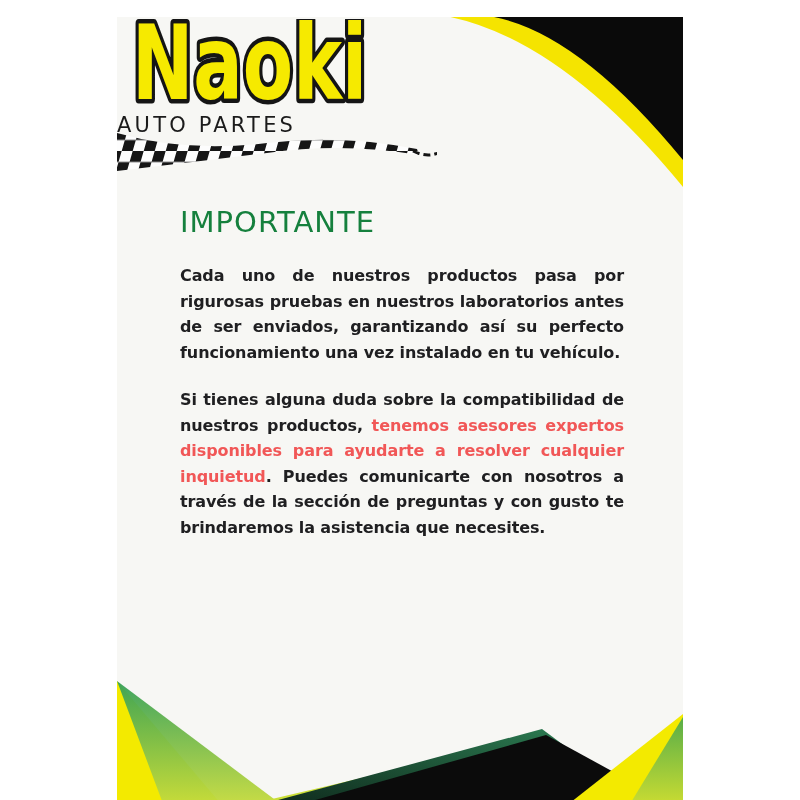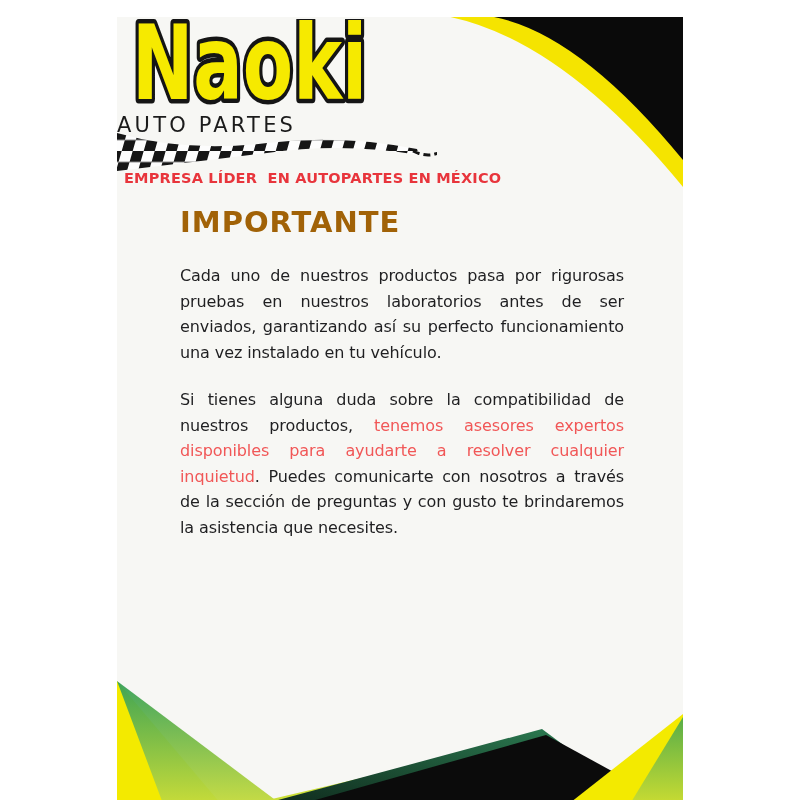--- a/index.html
+++ b/index.html
@@ -12,23 +12,23 @@
   .logo-svg{position:absolute;left:10px;top:2px;width:250px;height:96px;}
   .logo-svg text{font-family:"DejaVu Sans","Liberation Sans",sans-serif;font-weight:bold;}
 
   .brand-subtitle{position:absolute;left:0px;top:96px;font-size:21px;font-weight:normal;
                   letter-spacing:3.2px;color:#1b1b1b;white-space:nowrap;}
   .flag-svg{position:absolute;left:0px;top:112px;width:320px;height:48px;}
   .brand-tagline{position:absolute;left:7px;top:153px;font-size:14.5px;font-weight:bold;
                  color:#e8353c;white-space:pre;letter-spacing:0.2px;}
 
   .main-text{position:absolute;left:63px;top:188px;width:444px;}
-  .page-heading{margin:0 0 24px 0;font-size:29px;font-weight:bold;letter-spacing:1px;
-                color:#a16207;}
-  .para{margin:0 0 22px 0;font-size:16px;font-weight:normal;line-height:25.5px;
+  .page-heading{margin:0 0 24px 0;font-size:29px;font-weight:normal;letter-spacing:1px;
+                color:#15803d;}
+  .para{margin:0 0 22px 0;font-size:16px;font-weight:bold;line-height:25.5px;
         color:#1f1f21;text-align:justify;letter-spacing:-0.1px;}
   .para .hl{color:#f15757;}
 </style>
 </head>
 <body>
 
 <div class="canvas">
   <div class="content-strip">
 
     <svg class="deco-svg" viewBox="0 0 566 800" aria-hidden="true">
@@ -80,21 +80,20 @@
         </pattern>
         <clipPath id="flagClip">
           <path d="M0,4 Q70,24 150,14 Q225,5 300,20 L302,26 Q225,13 150,24 Q70,34 0,42 Z"></path>
         </clipPath>
       </defs>
       <path d="M0,4 Q70,24 150,14 Q225,5 300,20 L302,26 Q225,13 150,24 Q70,34 0,42 Z" fill="#fdfdfd"></path>
       <rect x="-10" y="-6" width="340" height="60" fill="url(#checks)" clip-path="url(#flagClip)"></rect>
       <path d="M296,22 q12,6 22,3 q8,-2 14,2" stroke="#141414" stroke-width="3" fill="none" stroke-dasharray="7 4"></path>
     </svg>
 
-    <div class="brand-tagline">EMPRESA LÍDER  EN AUTOPARTES EN MÉXICO</div>
 
     <div class="main-text">
       <h1 class="page-heading">IMPORTANTE</h1>
 
       <p class="para"><span>Cada uno de nuestros productos pasa por rigurosas pruebas en nuestros laboratorios antes de ser enviados, garantizando así su perfecto funcionamiento una vez instalado en tu vehículo.</span></p>
 
       <p class="para"><span>Si tienes alguna duda sobre la compatibilidad de nuestros productos, </span><span class="hl">tenemos asesores expertos disponibles para ayudarte a resolver cualquier inquietud</span><span>. Puedes comunicarte con nosotros a través de la sección de preguntas y con gusto te brindaremos la asistencia que necesites.</span></p>
 
     </div>
 

